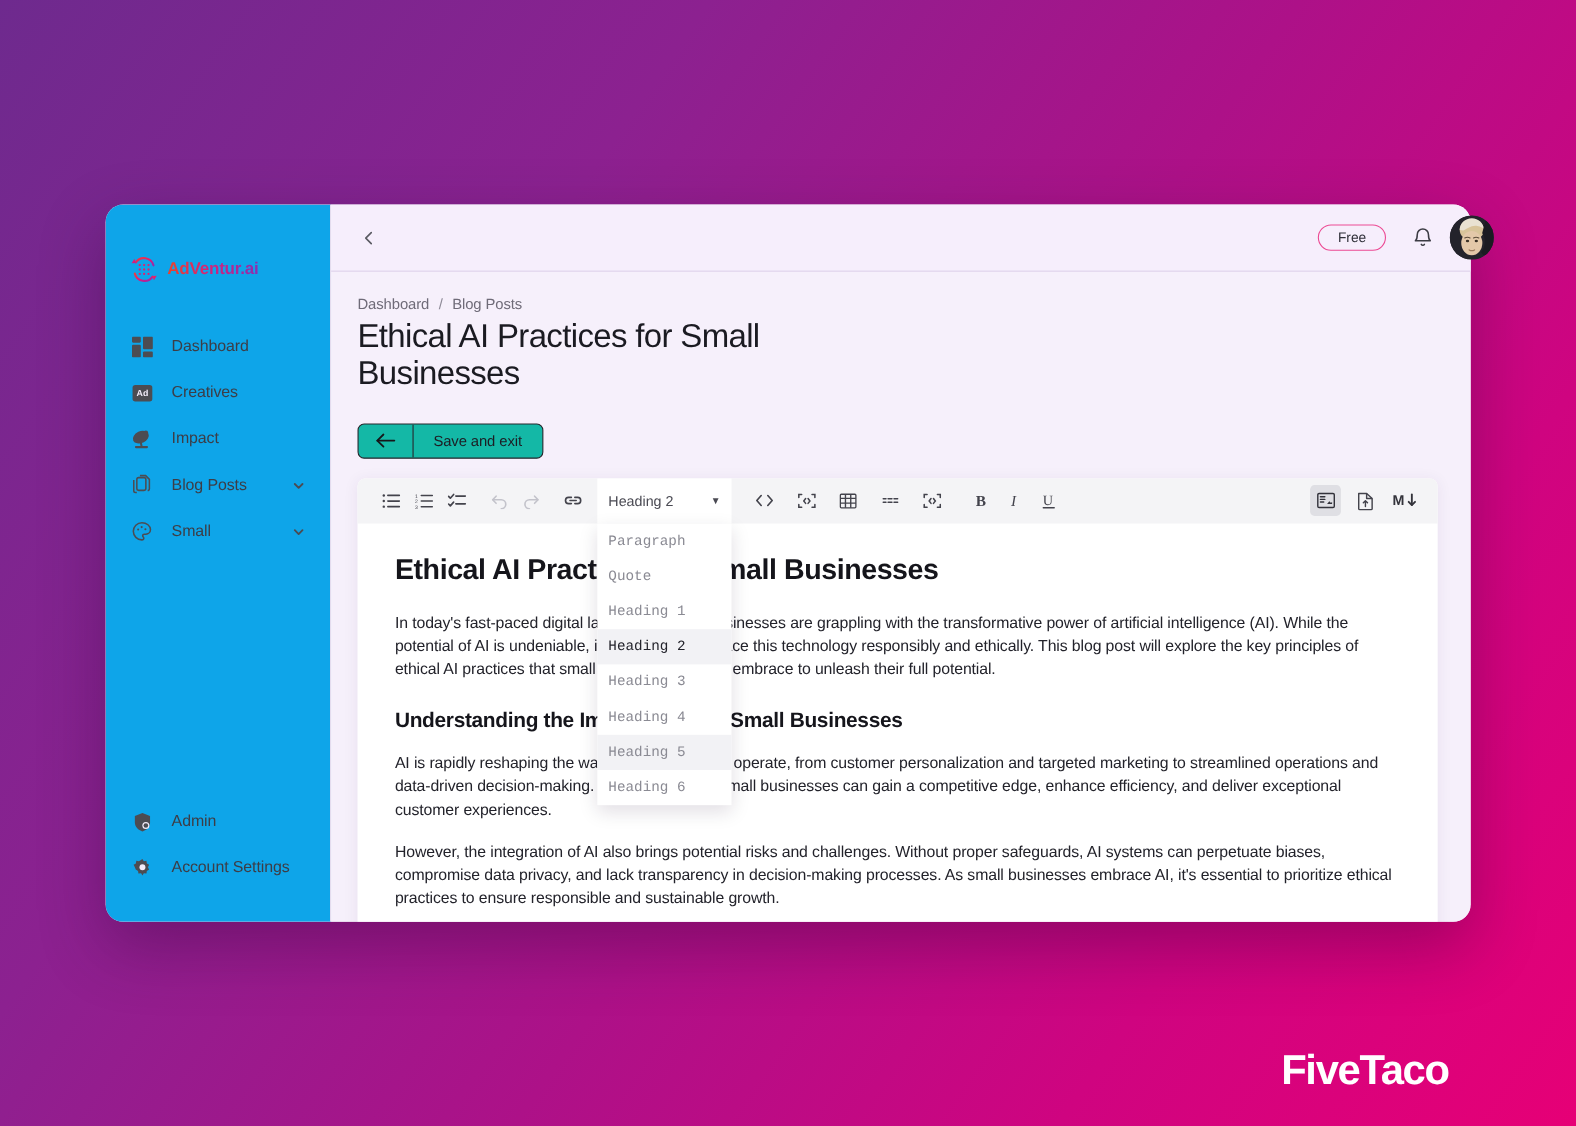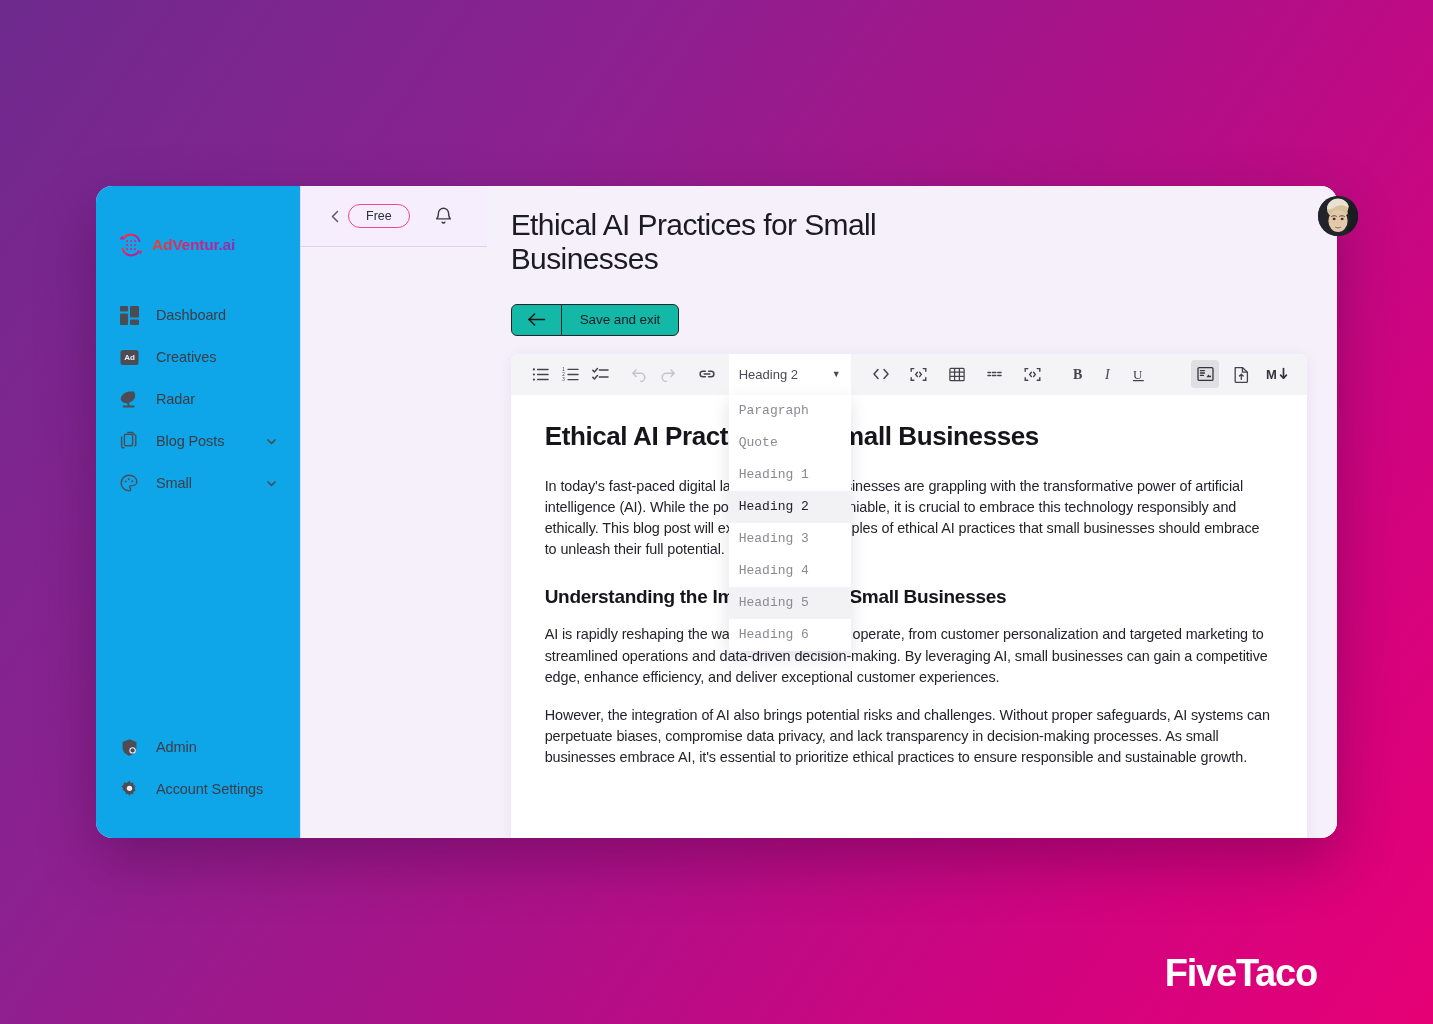--- a/index.html
+++ b/index.html
@@ -102,21 +102,21 @@
     color: #4b4b52;
     display: flex;
   }
 
   .nav-bottom { margin-top: auto; padding-bottom: 28px; }
 
   
   .main {
     flex: 1;
     display: flex;
-    flex-direction: row;
+    flex-direction: column;
     background: #f6f0fb;
     min-width: 0;
   }
 
   .topbar {
     height: 61px;
     flex: 0 0 61px;
     display: flex;
     align-items: center;
     padding: 0 34px 0 22px;
@@ -397,21 +397,21 @@
 
           <div class="nav-item">
             <span class="nav-icon">
               <svg width="20" height="20" viewBox="0 0 20 20" fill="#4c4c52">
                 <ellipse cx="9" cy="8.4" rx="7.6" ry="5.3" transform="rotate(-25 9 8.4)"></ellipse>
                 <circle cx="13.6" cy="4.4" r="2.1"></circle>
                 <rect x="8.2" y="11" width="1.9" height="6" rx="0.8" transform="rotate(-12 9 14)"></rect>
                 <rect x="3.6" y="16.4" width="12" height="2" rx="1"></rect>
               </svg>
             </span>
-            <span class="nav-label">Radar</span>
+            <span class="nav-label">Impact</span>
           </div>
 
           <div class="nav-item">
             <span class="nav-icon">
               <svg width="20" height="20" viewBox="0 0 20 20" fill="none" stroke="#4c4c52" stroke-width="1.4">
                 <path d="M2.6 5.4v9.8a1.6 1.6 0 0 0 1.6 1.6h1.2"></path>
                 <rect x="5.4" y="3.2" width="8.2" height="11.6" rx="1.6"></rect>
                 <path d="M8.2 1.4h5.2l3.4 3.4v8.6a1.6 1.6 0 0 1-1.6 1.6"></path>
               </svg>
             </span>
@@ -478,20 +478,25 @@
               <svg width="19" height="20" viewBox="0 0 19 20" fill="none" stroke="#3c3c44" stroke-width="1.4" stroke-linecap="round" stroke-linejoin="round">
                 <path d="M9.5 2.2a5.1 5.1 0 0 0-5.1 5.1c0 4.2-1.7 5.6-1.7 5.6h13.6s-1.7-1.4-1.7-5.6a5.1 5.1 0 0 0-5.1-5.1z"></path>
                 <path d="M8.1 16.2a1.6 1.6 0 0 0 2.8 0"></path>
               </svg>
             </span>
           </div>
         </header>
 
         <div class="content">
 
+          <div class="breadcrumb">
+            <span class="crumb">Dashboard</span>
+            <span class="sep">/</span>
+            <span class="crumb">Blog Posts</span>
+          </div>
 
           <h1 class="page-title">Ethical AI Practices for Small Businesses</h1>
 
           <div class="btn-group">
             <span class="btn-back">
               <svg width="19" height="15" viewBox="0 0 19 15" fill="none" stroke="#16161a" stroke-width="1.6" stroke-linecap="round" stroke-linejoin="round">
                 <path d="M17.5 7.5H2"></path>
                   <path d="M7.6 2L2 7.5 7.6 13"></path>
               </svg>
             </span>

